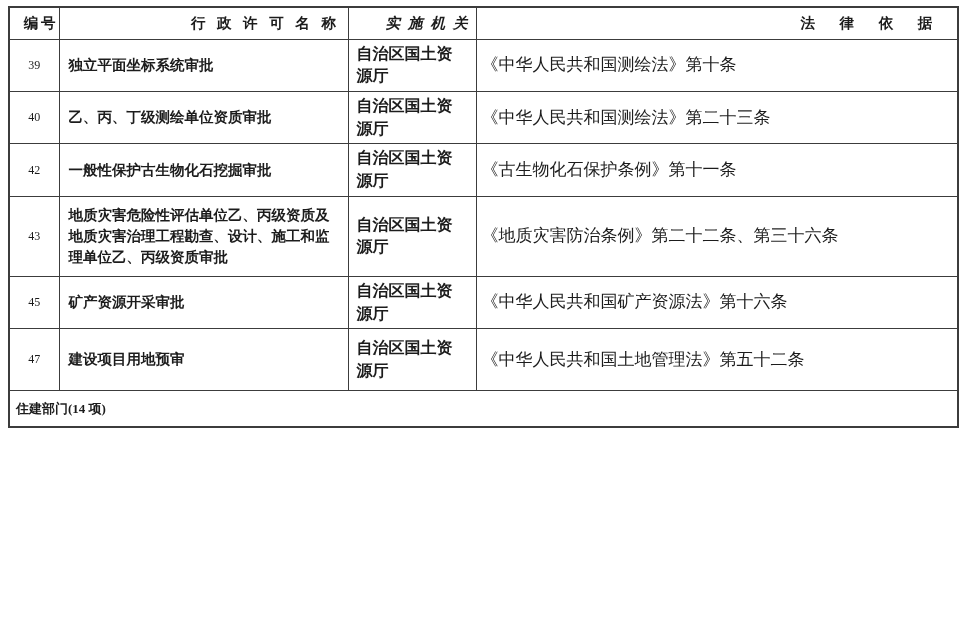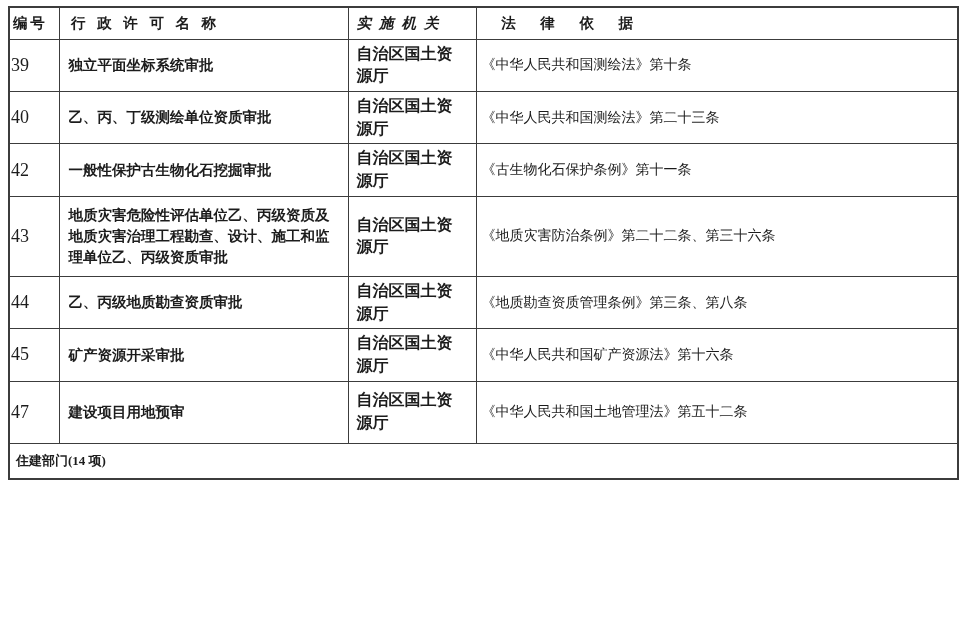--- a/index.html
+++ b/index.html
@@ -25,46 +25,47 @@
   }
   table.permits th,
   table.permits td {
     border: 1px solid #3c3c3c;
     vertical-align: middle;
     overflow: hidden;
   }
   th.hdr {
     font-weight: bold;
     font-size: 14.5px;
-    text-align: left;
+    text-align: right;
     padding: 2px 0;
     white-space: nowrap;
   }
   .ls-num  { letter-spacing: 0.2em;  text-indent: 0.2em; }
   .ls-name { letter-spacing: 0.8em;  text-indent: 0.8em; margin-left: 28px; }
   .ls-agcy { letter-spacing: 0.55em; text-indent: 0.55em; font-style: italic; }
   .ls-lgl  { letter-spacing: 1.7em;  text-indent: 1.7em; }
   td.num {
-    font-size: 18px;
+    text-align: center;
+    font-size: 12px;
     font-family: "Liberation Serif", "DejaVu Serif", serif;
   }
   td.name {
     font-weight: bold;
     font-size: 14.5px;
     line-height: 1.42;
     padding: 3px 8px 3px 9px;
   }
   td.agency {
     font-weight: bold;
     font-size: 16px;
     line-height: 1.42;
     padding: 3px 10px 3px 8px;
   }
   td.legal {
-    font-size: 14px;
+    font-size: 17px;
     line-height: 1.42;
     padding: 3px 4px 3px 5px;
   }
   tr.section-row td {
     font-weight: bold;
     font-size: 13px;
     padding: 2px 20px 2px 6px;
   }
 </style>
 </head>
@@ -103,26 +104,20 @@
       <td class="name">一般性保护古生物化石挖掘审批</td>
       <td class="agency">自治区国土资源厅</td>
       <td class="legal">《古生物化石保护条例》第十一条</td>
     </tr>
     <tr style="height:80px">
       <td class="num">43</td>
       <td class="name">地质灾害危险性评估单位乙、丙级资质及地质灾害治理工程勘查、设计、施工和监理单位乙、丙级资质审批</td>
       <td class="agency">自治区国土资源厅</td>
       <td class="legal">《地质灾害防治条例》第二十二条、第三十六条</td>
     </tr>
-    <tr style="height:49px">
-      <td class="num">44</td>
-      <td class="name">乙、丙级地质勘查资质审批</td>
-      <td class="agency">自治区国土资源厅</td>
-      <td class="legal">《地质勘查资质管理条例》第三条、第八条</td>
-    </tr>
     <tr style="height:48px">
       <td class="num">45</td>
       <td class="name">矿产资源开采审批</td>
       <td class="agency">自治区国土资源厅</td>
       <td class="legal">《中华人民共和国矿产资源法》第十六条</td>
     </tr>
     <tr style="height:62px">
       <td class="num">47</td>
       <td class="name">建设项目用地预审</td>
       <td class="agency">自治区国土资源厅</td>

